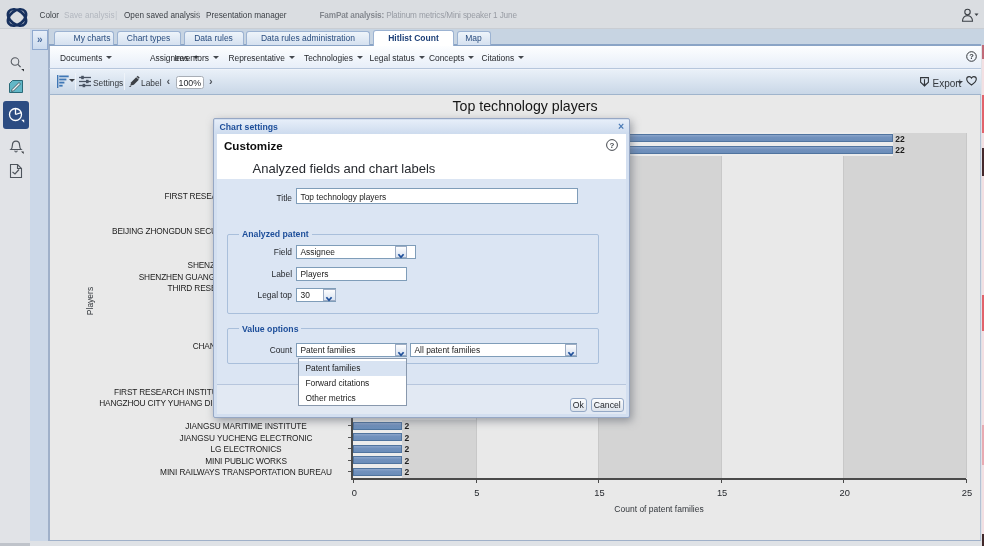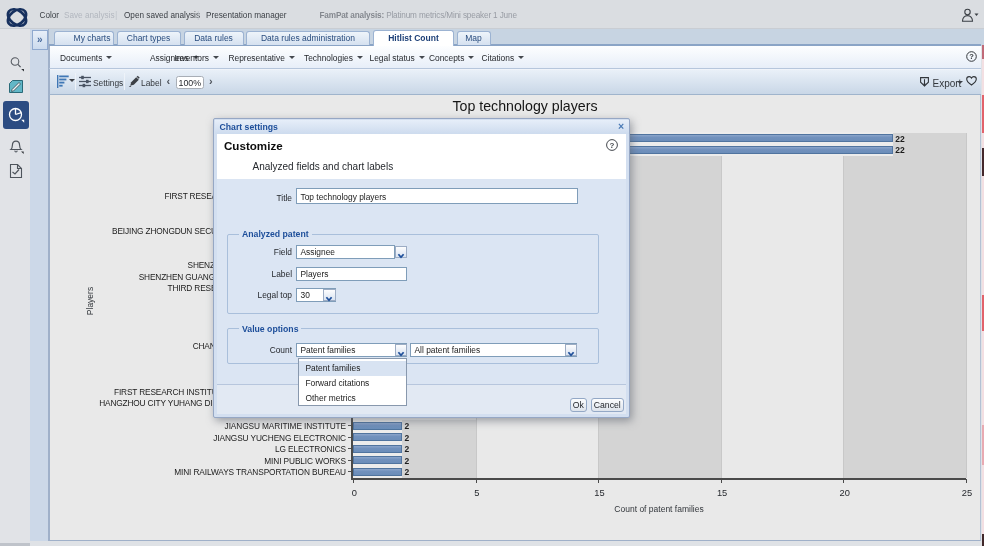--- a/index.html
+++ b/index.html
@@ -11,21 +11,21 @@
 .mz { z-index:11; }
 .mlab { font-size:8.4px; color:#26292e; text-align:right; }
 .minput { background:#fff; border:1px solid #7f9db9; font-size:8.4px; color:#1b1b1b; padding:1.5px 0 0 3.5px; white-space:nowrap; overflow:hidden; }
 .selbtn { width:12.5px; background:linear-gradient(#fdfdfe,#d9e3f1); border:1px solid #9cacc4; text-align:center; }
 .selbtn svg { margin-top:1px; }
 .btn { height:13.5px; background:linear-gradient(#fcfdfe,#dde3eb); border:1px solid #93a8c6; border-radius:3px; font-size:8.7px; color:#26292e; text-align:center; line-height:12px; }
 .mi { position:absolute; top:52.5px; font-size:8.4px; color:#26292e; }
 .mi:after { content:""; display:inline-block; margin-left:4px; vertical-align:2px; border-left:3.2px solid transparent; border-right:3.2px solid transparent; border-top:3.8px solid #44484e; }
 .bar { position:absolute; left:353px; height:8px; background:linear-gradient(#8ba5cb,#7191bd 40%,#6b8db9); border:1px solid #50749f; box-shadow:0 2px 0 #ececec, 0 -2px 0 #ececec; }
 .val { position:absolute; font-size:8.5px; font-weight:bold; color:#1c1c1c; }
-.lbl { position:absolute; width:200px; text-align:right; font-size:8.3px; letter-spacing:-0.1px; color:#1b1b1b; white-space:nowrap; }
+.lbl { position:absolute; width:200px; text-align:center; font-size:8.3px; letter-spacing:-0.1px; color:#1b1b1b; white-space:nowrap; }
 .lblp { position:absolute; font-size:8.3px; letter-spacing:-0.15px; color:#1b1b1b; white-space:nowrap; }
 .xlab { position:absolute; top:487.5px; width:40px; text-align:center; font-size:9.3px; color:#26292e; }
 .tbtxt { position:absolute; top:77.5px; font-size:8.4px; color:#33373c; }
 .sep { position:absolute; top:73px; height:17px; width:1px; background:#a9bccf; border-right:1px solid #eef3f9; }
 </style>
 </head>
 <body>
 
 <div class="abs" id="topbar" style="left:0;top:0;width:984px;height:29px;background:#dadde1;border-bottom:1px solid #c9cdd3;"></div>
 <svg class="abs" style="left:5px;top:5px;" width="24" height="25" viewBox="0 0 24 25">
@@ -293,30 +293,30 @@
 <div class="abs" id="modal" style="left:213px;top:118px;width:417px;height:300px;background:#d3dff0;border:1px solid #96a7c4;border-radius:2px;box-shadow:2px 3px 9px rgba(90,95,105,0.55);z-index:10;"></div>
 <div class="abs mz" style="left:214.5px;top:119.5px;width:414px;height:14px;background:linear-gradient(#e6eef9,#cddbee);"></div>
 <div class="abs mz" style="left:219.5px;top:122px;font-size:8.7px;font-weight:bold;color:#1d4e9a;">Chart settings</div>
 <div class="abs mz" style="left:618px;top:119.5px;font-size:10.5px;font-weight:bold;color:#4a7ab5;">×</div>
 <div class="abs mz" style="left:217px;top:133.5px;width:409px;height:45.5px;background:#fff;"></div>
 <div class="abs mz" style="left:224px;top:138.5px;font-size:11.6px;font-weight:bold;color:#0c0c0c;">Customize</div>
 <svg class="abs mz" style="left:605.5px;top:139px;" width="12" height="12" viewBox="0 0 12 12">
   <circle cx="6" cy="6" r="5.4" fill="none" stroke="#44484e" stroke-width="1"></circle>
   <text x="6" y="8.8" text-anchor="middle" font-size="8" font-weight="bold" fill="#44484e" font-family="Liberation Sans">?</text>
 </svg>
-<div class="abs mz" style="left:252.5px;top:160.5px;font-size:10px;color:#26292e;">Analyzed fields and chart labels</div>
+<div class="abs mz" style="left:252.5px;top:160.5px;font-size:13px;color:#26292e;">Analyzed fields and chart labels</div>
 <div class="abs mz" style="left:217px;top:179px;width:409px;height:204.5px;background:#dbe5f3;"></div>
 
 <div class="abs mz mlab" style="left:222px;top:192.5px;width:70px;">Title</div>
 <div class="abs mz minput" style="left:296px;top:188px;width:282px;height:16px;padding-top:3px;">Top technology players</div>
 
 <div class="abs mz" style="left:227px;top:233.5px;width:372px;height:80px;border:1px solid #a9bfdb;border-radius:2px;"></div>
 <div class="abs mz" style="left:239px;top:229px;font-size:8.7px;font-weight:bold;color:#1d4e9a;background:#dbe5f3;padding:0 3px;">Analyzed patent</div>
 <div class="abs mz mlab" style="left:222px;top:247px;width:70px;">Field</div>
-<div class="abs mz minput" style="left:296px;top:244.5px;width:99px;height:14px;">Assignee</div>
+<div class="abs mz minput" style="left:296px;top:244.5px;width:120px;height:14px;">Assignee</div>
 <div class="abs mz selbtn" style="left:394.5px;top:245.5px;height:12px;"><svg width="10" height="10" viewBox="0 0 10 10">
       <path d="M2.4 3.2 L5 6.2 L7.6 3.2" fill="none" stroke="#1d4e9a" stroke-width="1.7"></path>
     </svg></div>
 <div class="abs mz mlab" style="left:222px;top:269px;width:70px;text-align:right;">Label</div>
 <div class="abs mz minput" style="left:296px;top:266.5px;width:111px;height:14px;">Players</div>
 <div class="abs mz mlab" style="left:222px;top:290px;width:70px;">Legal top</div>
 <div class="abs mz minput" style="left:296px;top:287.5px;width:39.5px;height:14px;">30</div>
 <div class="abs mz selbtn" style="left:323px;top:288.5px;height:12px;"><svg width="10" height="10" viewBox="0 0 10 10">
       <path d="M2.4 3.2 L5 6.2 L7.6 3.2" fill="none" stroke="#1d4e9a" stroke-width="1.7"></path>
     </svg></div>

